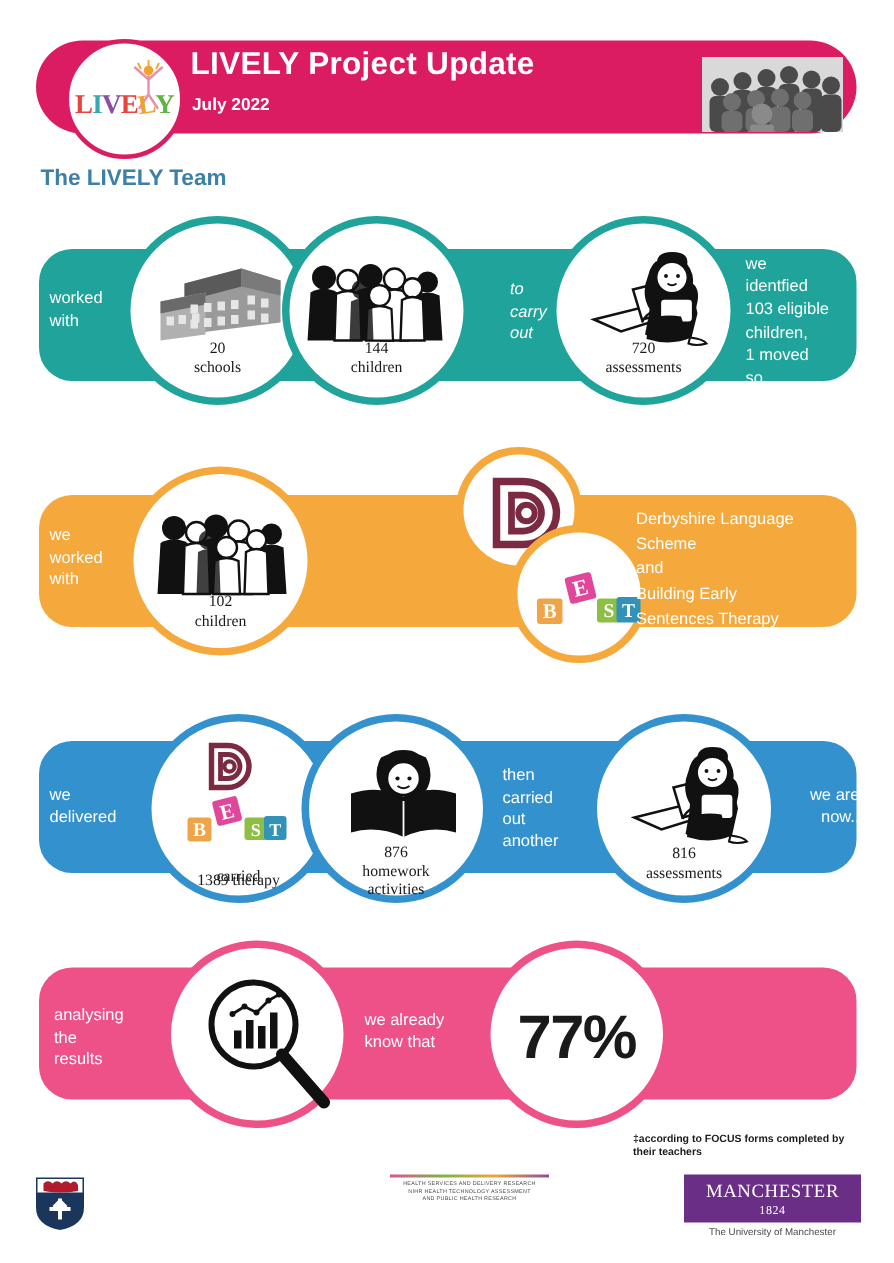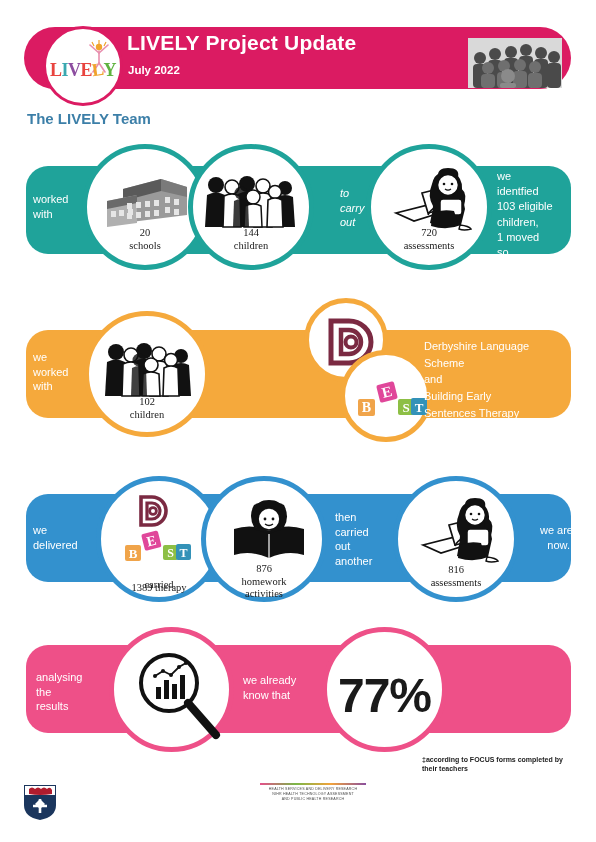--- a/index.html
+++ b/index.html
@@ -78,21 +78,21 @@
     position:absolute;left:0;right:0;text-align:center;
     font-size:10.5px;color:#1a1a1a;line-height:1.18;
     font-family:"Liberation Serif", serif;
   }
   .bandtext{
     position:absolute;color:#ffffff;font-size:11px;line-height:1.32;font-weight:500;
   }
 
   .pct{
     position:absolute;left:0;right:0;text-align:center;
-    font-size:48px;font-weight:700;color:#1a1a1a;letter-spacing:-1px;
+    font-size:41px;font-weight:700;color:#1a1a1a;letter-spacing:-1px;
   }
 
   .footnote{
     position:absolute;right:24px;top:755px;width:150px;
     color:#1a1a1a;font-size:7px;font-weight:700;line-height:1.35;text-align:left;
   }
 
   
   .ncl-logo{position:absolute;left:22px;top:783px;width:140px;height:38px;}
 
@@ -473,14 +473,21 @@
     
   </div>
 
   <div class="hvdl">
     <div class="hvdl-rule"></div>
     <div class="hvdl-sub">HEALTH SERVICES AND DELIVERY RESEARCH</div>
     <div class="hvdl-sub">NIHR HEALTH TECHNOLOGY ASSESSMENT</div>
     <div class="hvdl-sub">AND PUBLIC HEALTH RESEARCH</div>
   </div>
 
+  <div class="man">
+    <div class="man-box">
+      <div class="man-name">MANCHESTER</div>
+      <div class="man-year">1824</div>
+    </div>
+    <div class="man-sub">The University of Manchester</div>
+  </div>
 
 </div>
 
 </body></html>

